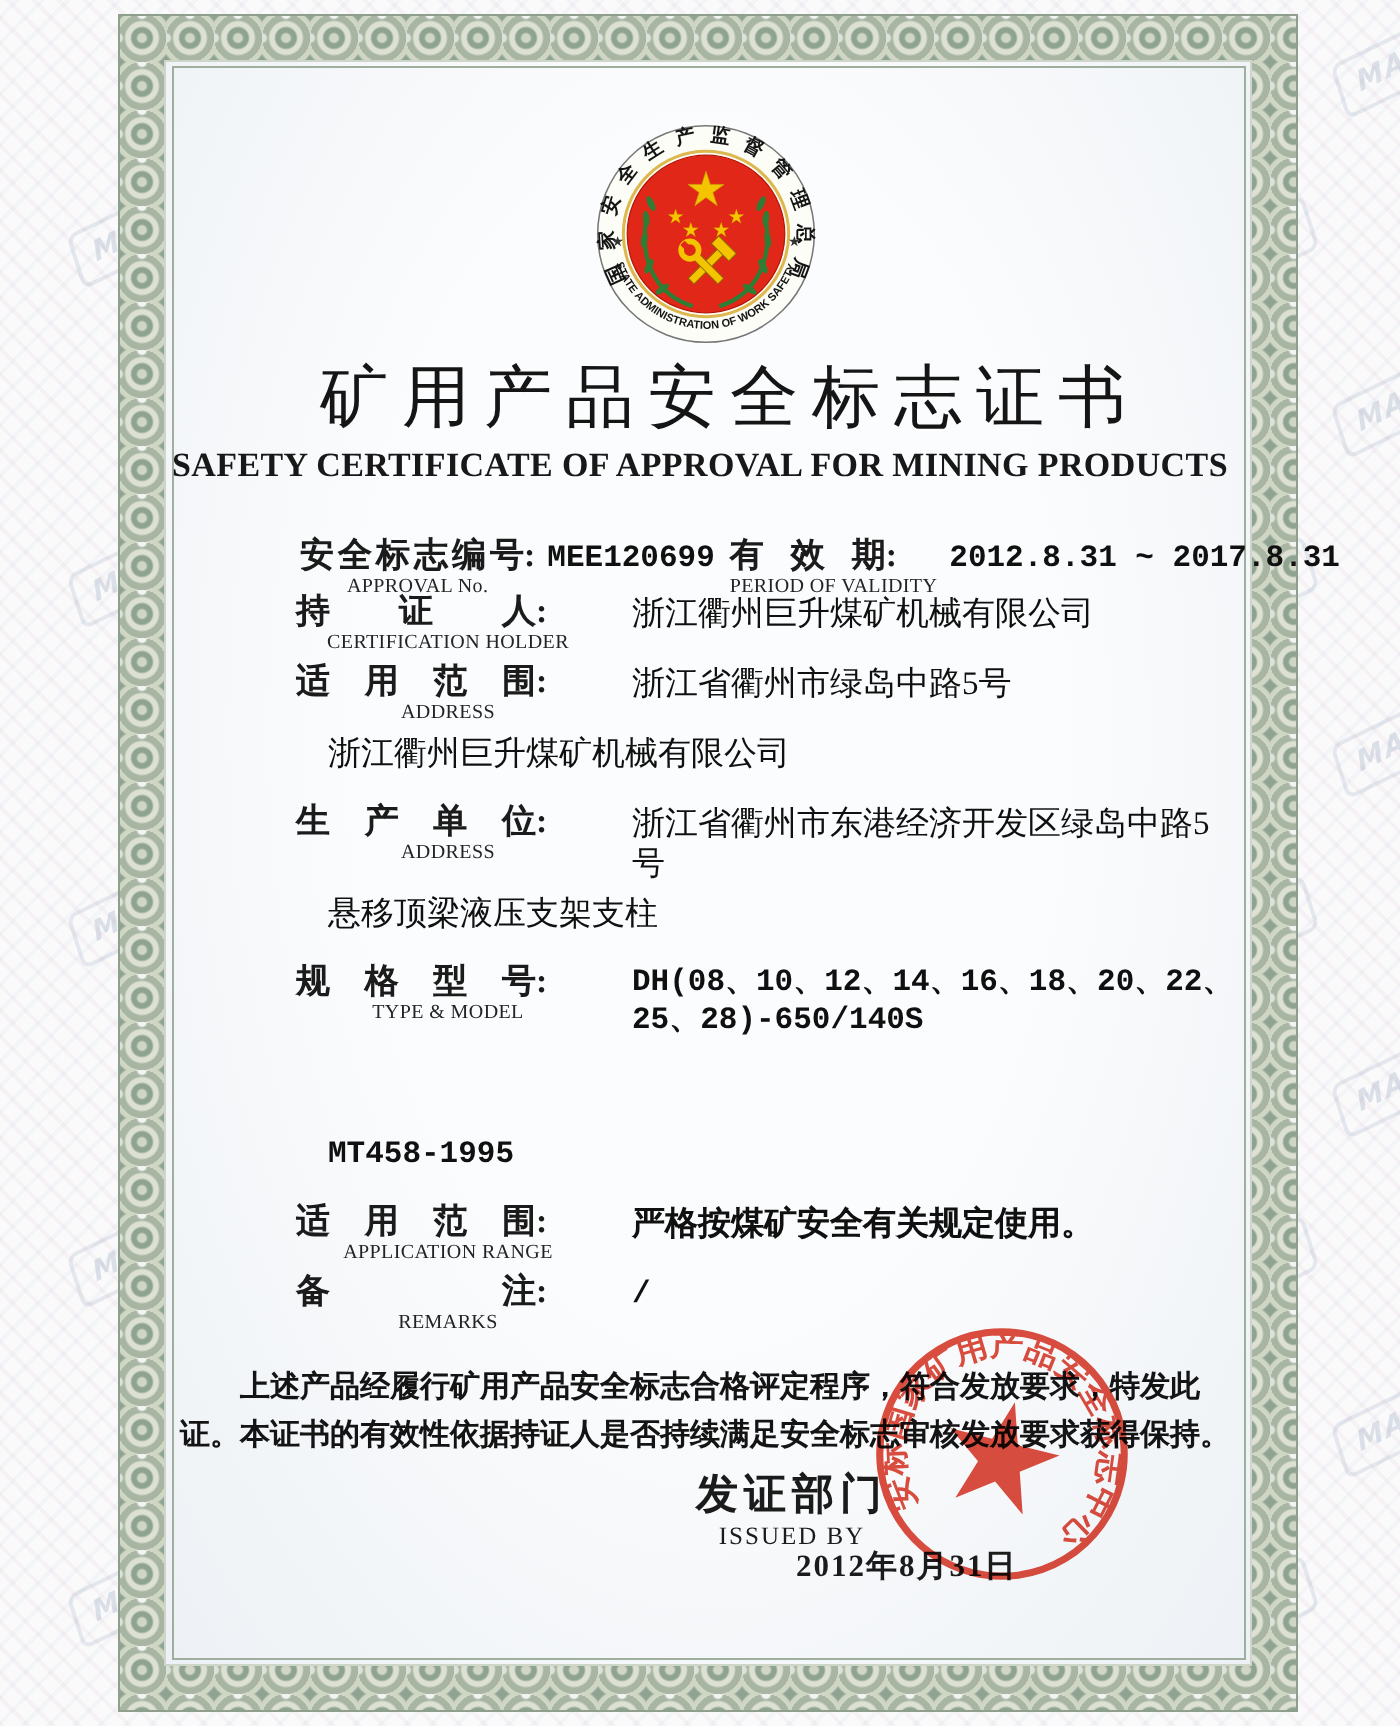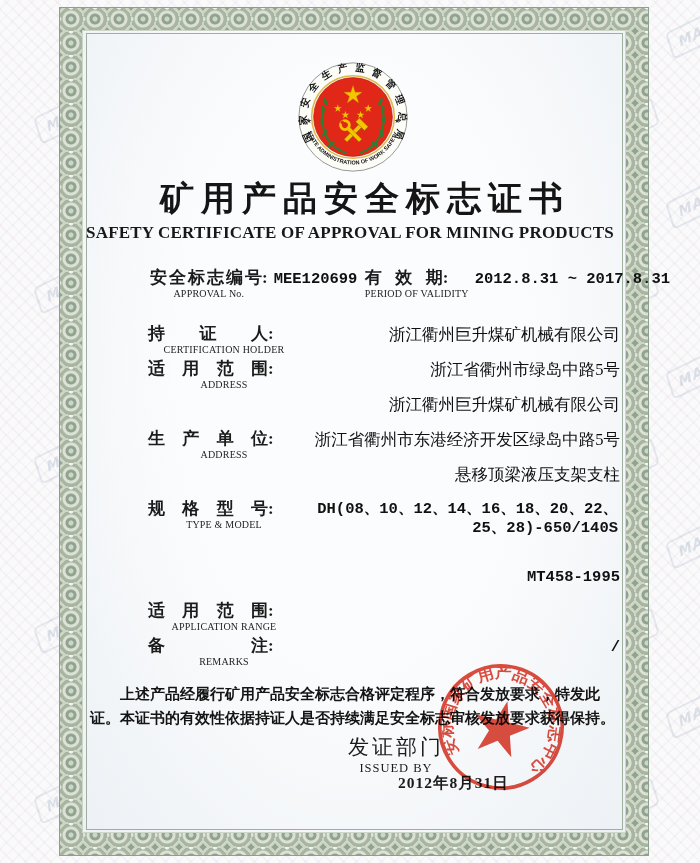--- a/index.html
+++ b/index.html
@@ -46,52 +46,52 @@
     display:flex; align-items:center; justify-content:center;
     font:italic 700 78px "DejaVu Sans","Liberation Sans",sans-serif;
     color:rgba(176,190,206,.24); letter-spacing:4px;
     transform:rotate(-24deg) skewX(-8deg); z-index:1;
   }
   
   .content{position:absolute; inset:0; z-index:3;}
   .emblem{position:absolute; left:296px; top:60px; width:114px; height:114px;}
   .title-zh{
     position:absolute; left:0; right:0; top:176px; text-align:center;
-    font-size:34px; font-weight:700; letter-spacing:7px; color:#151515;margin-left:30px;
+    font-size:34px; font-weight:400; letter-spacing:7px; color:#151515;margin-left:30px;
   }
   .title-en{
     position:absolute; left:0; right:0; top:223px; text-align:center;
     font-size:17px; font-weight:700; letter-spacing:.2px; color:#181818;
   }
   .lblk{flex:none;}
   .zl{font-size:17px; font-weight:700; line-height:20px; white-space:nowrap;}
   .jz{display:inline-block; width:120px; text-align:justify; text-align-last:justify;}
   .jz-sm{display:inline-block; width:78px; text-align:justify; text-align-last:justify;}
   .cl{font-weight:700;}
   .el{font-size:10px; line-height:11px; letter-spacing:.2px; color:#242424; font-weight:400;text-align:center;}
   .val{font-size:16.5px; line-height:20px; padding-top:1px; color:#101010; font-weight:500;}
   .mono{font-family:"Liberation Mono","DejaVu Sans Mono",monospace; font-weight:600; font-size:15.5px;}
   .hdr{position:absolute; left:150px; top:268px; width:520px; display:flex;}
   .hg{display:flex;}
   .hg1{width:296px;}
   .hg2{white-space:nowrap;}
   .hdr .jz{width:112px;}
   .hdr .val{margin-left:6px;}
-  .fields{position:absolute; left:148px; top:324px; width:472px;}
+  .fields{position:absolute; left:148px; top:296px; width:472px;}
   .standards{position:absolute; left:148px; top:566px; width:472px;}
   .frow{display:flex; margin-bottom:4px; min-height:31px;}
   .frow .lblk{width:152px;}
-  .frow .val{flex:1; margin-left:2px;text-align:right;}
+  .frow .val{flex:1; margin-left:16px;}
   .val-model{max-width:316px; word-wrap:break-word; overflow-wrap:break-word; line-height:19px;}
   .statement{
     position:absolute; left:90px; top:682px; width:530px;
     font-size:15px; line-height:1.6; font-weight:600; text-indent:2em; color:#141414;
   }
   .issued{position:absolute; left:318px; top:735px; width:156px; text-align:center;}
-  .issued-zh{font-size:21px; font-weight:400; letter-spacing:3px; line-height:24px;}
+  .issued-zh{font-size:21px; font-weight:700; letter-spacing:3px; line-height:24px;}
   .issued-en{font-size:12.5px; letter-spacing:1px; line-height:15px; margin-top:2px;}
   .issue-date{position:absolute; left:398px; top:773px; font-size:15.5px; font-weight:600; letter-spacing:1px;}
   .stamp{position:absolute; left:432px; top:658px; width:138px; height:138px; z-index:4;
          mix-blend-mode:multiply; opacity:.9;}
 </style>
 </head>
 <body>
 
 <div class="page">
 
@@ -281,20 +281,21 @@
 
     <div class="standards">
       <div class="frow">
         <div class="val mono">MT458-1995</div>
       </div>
       <div class="frow">
         <div class="lblk">
           <div class="zl"><span class="jz">适用范围</span><span class="cl">:</span></div>
           <div class="el">APPLICATION RANGE</div>
         </div>
+        <div class="val" style="font-weight:700">严格按煤矿安全有关规定使用。</div>
       </div>
       <div class="frow">
         <div class="lblk">
           <div class="zl"><span class="jz">备注</span><span class="cl">:</span></div>
           <div class="el">REMARKS</div>
         </div>
         <div class="val mono">/</div>
       </div>
     </div>
 

